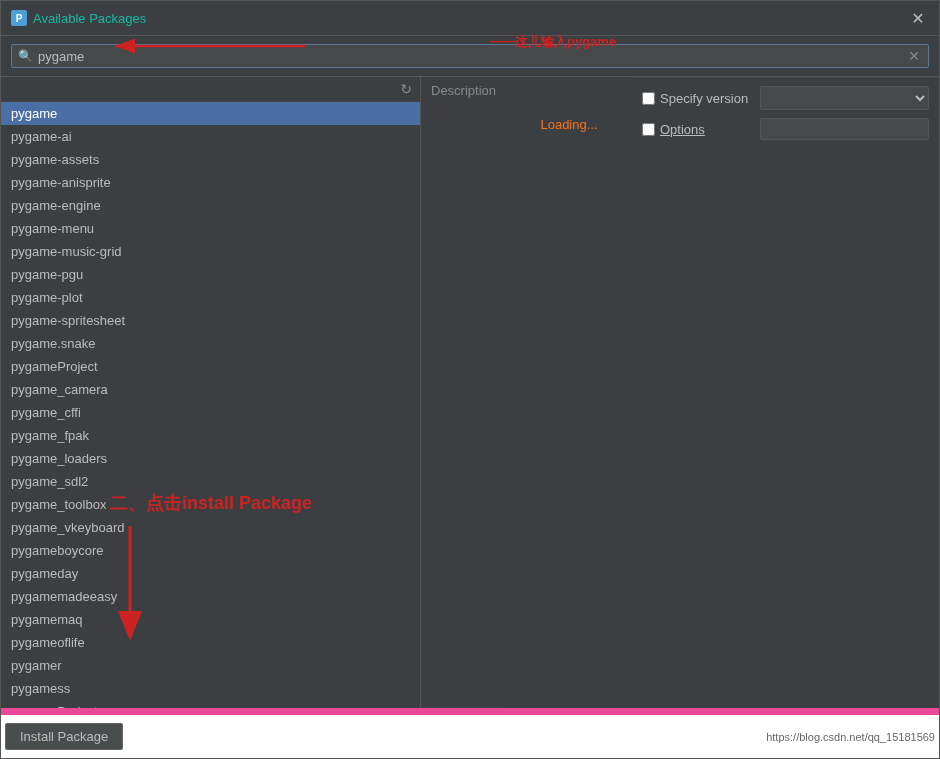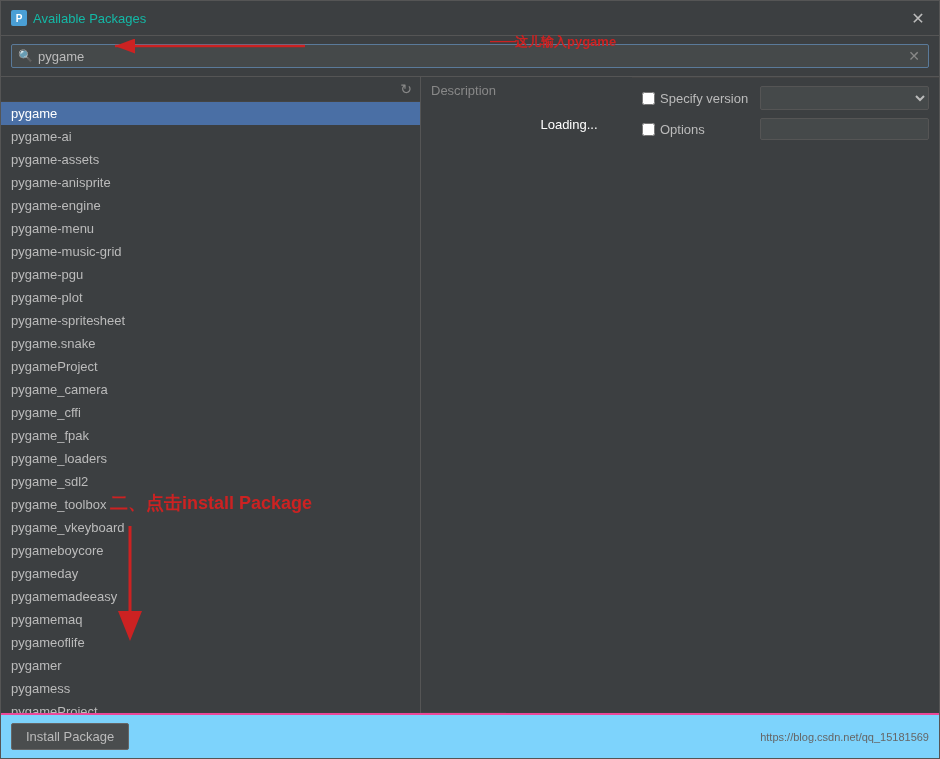--- a/index.html
+++ b/index.html
@@ -178,41 +178,41 @@
     .description-header {
       padding: 6px 10px;
       font-size: 13px;
       color: #888;
       border-bottom: 1px solid #444;
     }
 
     .description-content {
       flex: 1;
       padding: 10px;
-      color: #ffffff;
+      color: #f97316;
       display: flex;
       align-items: flex-start;
       justify-content: center;
       padding-top: 40px;
     }
 
     .bottom-options {
       border-top: 1px solid #444;
       padding: 8px 10px;
     }
 
     .option-row {
       display: flex;
       align-items: center;
       margin-bottom: 8px;
       gap: 8px;
       border-radius: 7px;
     }
 
-    .option-row:last-child { margin-bottom: 8px; }
+    .option-row:last-child { margin-bottom: 8px; text-decoration: underline; }
 
     .checkbox-label {
       display: flex;
       align-items: center;
       gap: 5px;
       min-width: 110px;
       cursor: pointer;
     }
 
     .checkbox-input {
@@ -234,26 +234,26 @@
       flex: 1;
       background: #45494a;
       border: 1px solid #555;
       color: #bbbbbb;
       padding: 3px 6px;
       font-size: 12px;
       border-radius: 2px;
     }
 
     .footer-bar {
-      border-top: 2px solid #ec4899;
-      padding: 8px 10px;
+      border-top: 7px solid #ec4899;
+      padding: 8px 4px;
       display: flex;
       align-items: center;
       justify-content: space-between;
-      background: #7dd3fc;
+      background: #ffffff;
       flex-shrink: 0;
     }
 
     .footer-left {
       display: flex;
       gap: 8px;
     }
 
     .footer-btn {
       background: #4a4d4e;

